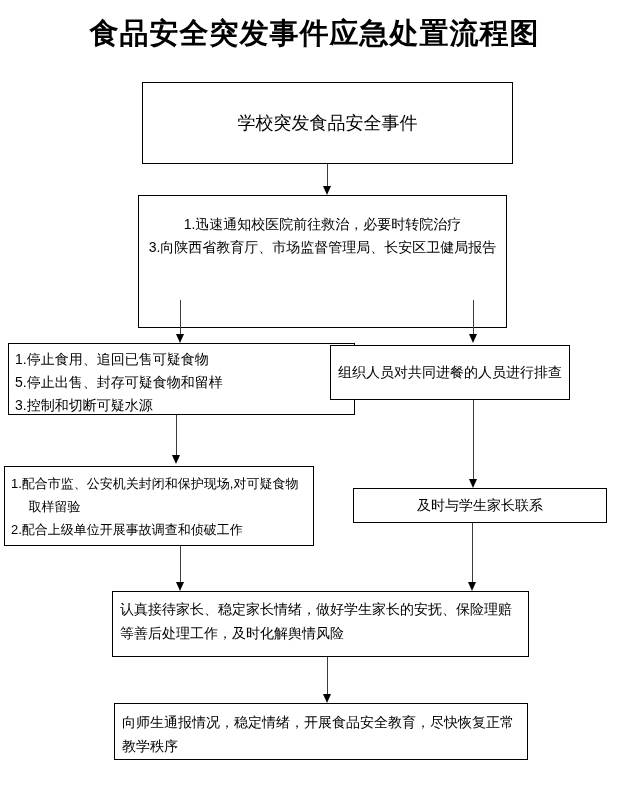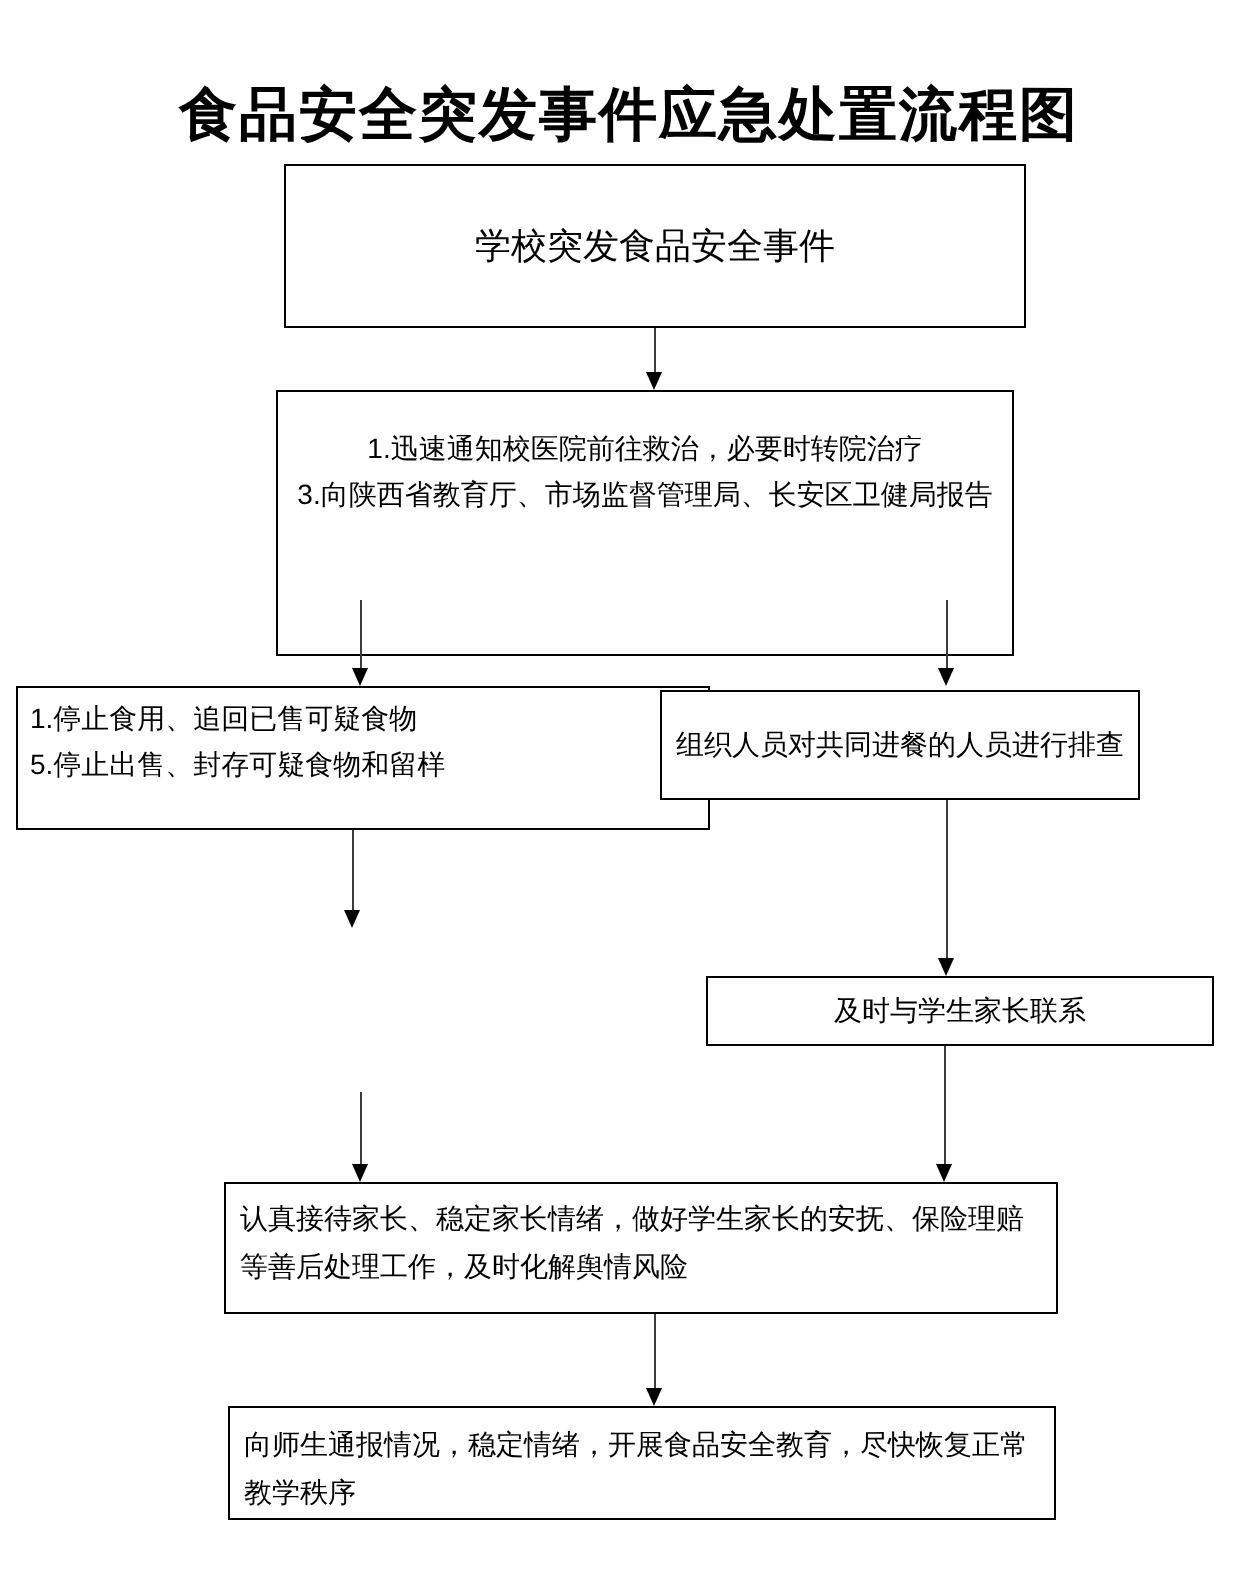--- a/index.html
+++ b/index.html
@@ -17,21 +17,20 @@
   .title {
     position: absolute;
     top: 14px;
     left: 0;
     width: 100%;
     text-align: center;
     font-size: 29px;
     font-weight: bold;
     letter-spacing: 1px;
     font-family: "Liberation Serif", "DejaVu Serif", serif;
-    margin-top: 24px;
   }
   .node {
     position: absolute;
     box-sizing: border-box;
     border: 1px solid #000000;
     background: #ffffff;
     font-size: 14px;
     line-height: 23px;
   }
   .node.centered {
@@ -102,35 +101,40 @@
     <div class="head"></div>
   </div>
   <div class="arrow a2r">
     <div class="shaft"></div>
     <div class="head"></div>
   </div>
 
   <div class="node b3">
     <div class="num-item">1.停止食用、追回已售可疑食物</div>
     <div class="num-item">5.停止出售、封存可疑食物和留样</div>
+    <div class="num-item">3.控制和切断可疑水源</div>
   </div>
 
   <div class="node b4 centered">
     <span>组织人员对共同进餐的人员进行排查</span>
   </div>
 
   <div class="arrow a3">
     <div class="shaft"></div>
     <div class="head"></div>
   </div>
   <div class="arrow a4">
     <div class="shaft"></div>
     <div class="head"></div>
   </div>
 
+  <div class="node b5">
+    <div class="num-item">1.配合市监、公安机关封闭和保护现场,对可疑食物取样留验</div>
+    <div class="num-item">2.配合上级单位开展事故调查和侦破工作</div>
+  </div>
 
   <div class="node b6 centered">
     <span>及时与学生家长联系</span>
   </div>
 
   <div class="arrow a5">
     <div class="shaft"></div>
     <div class="head"></div>
   </div>
   <div class="arrow a6">

